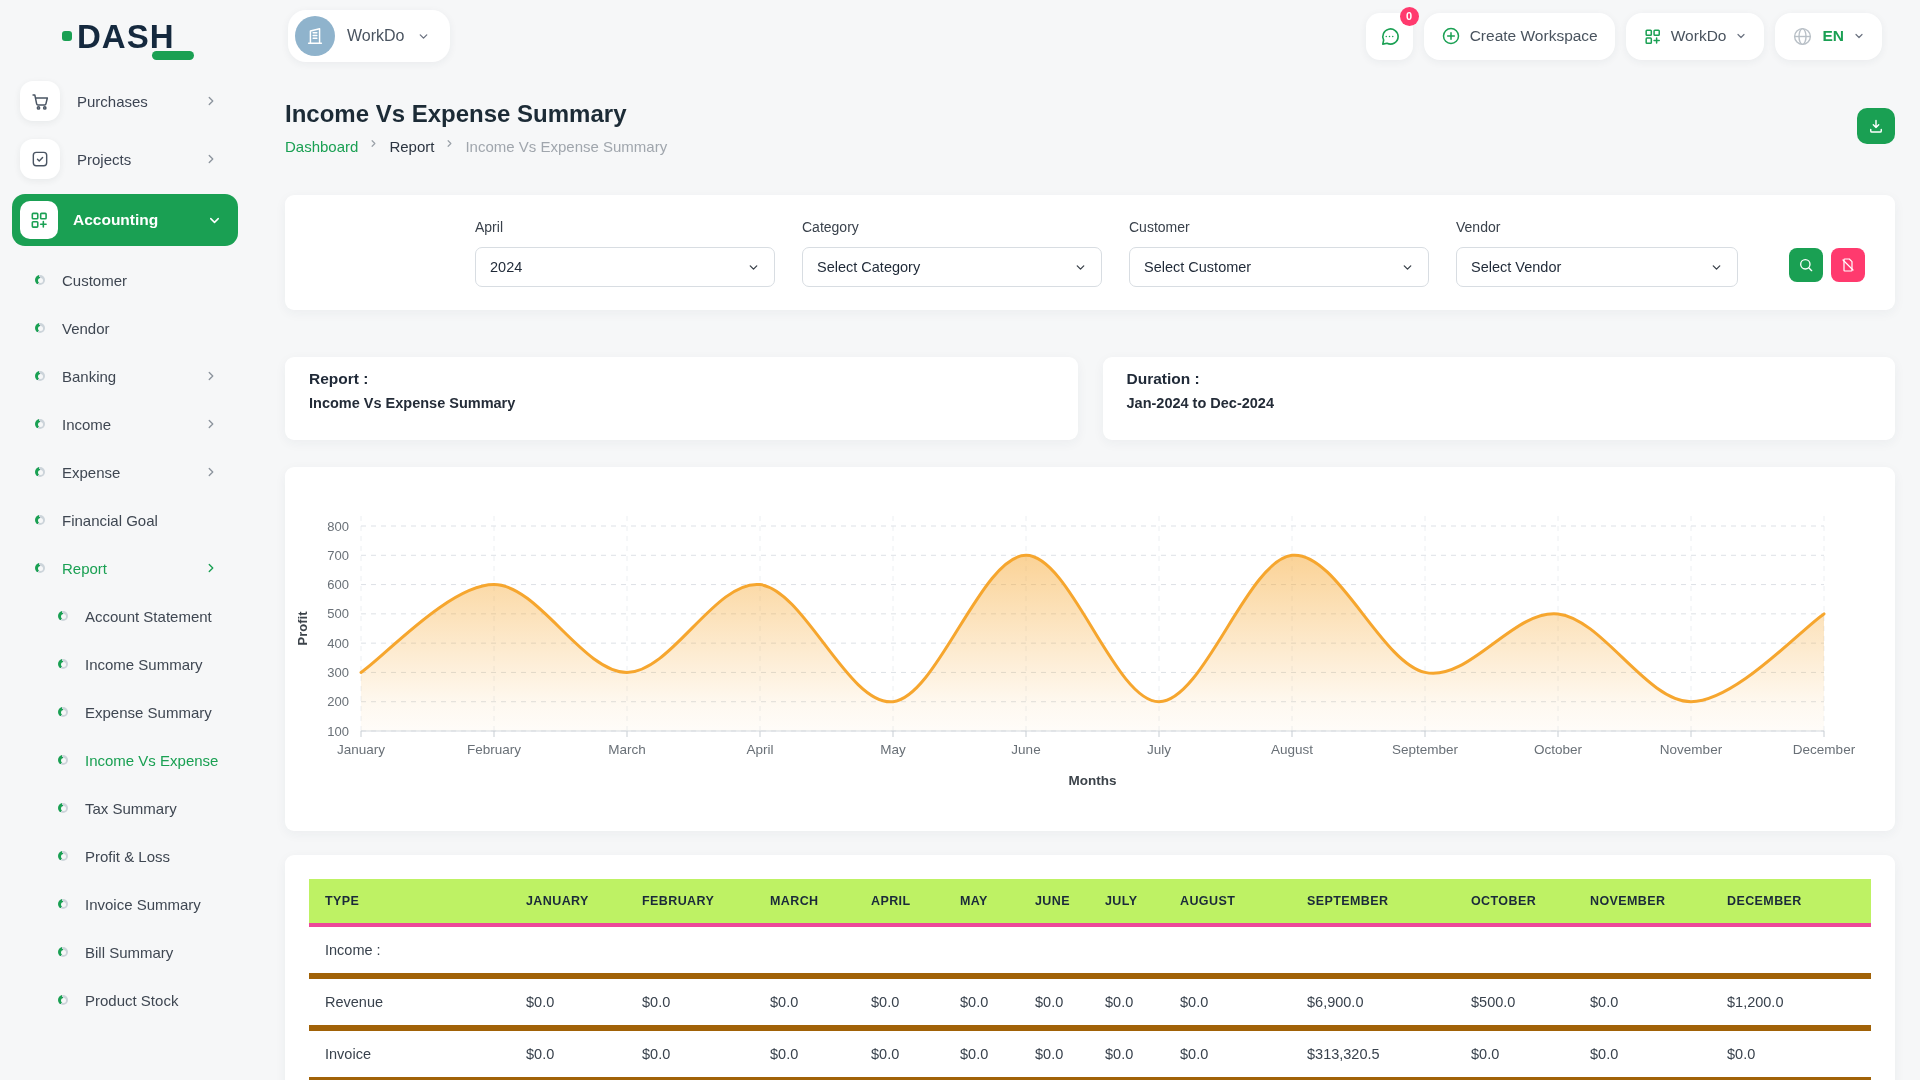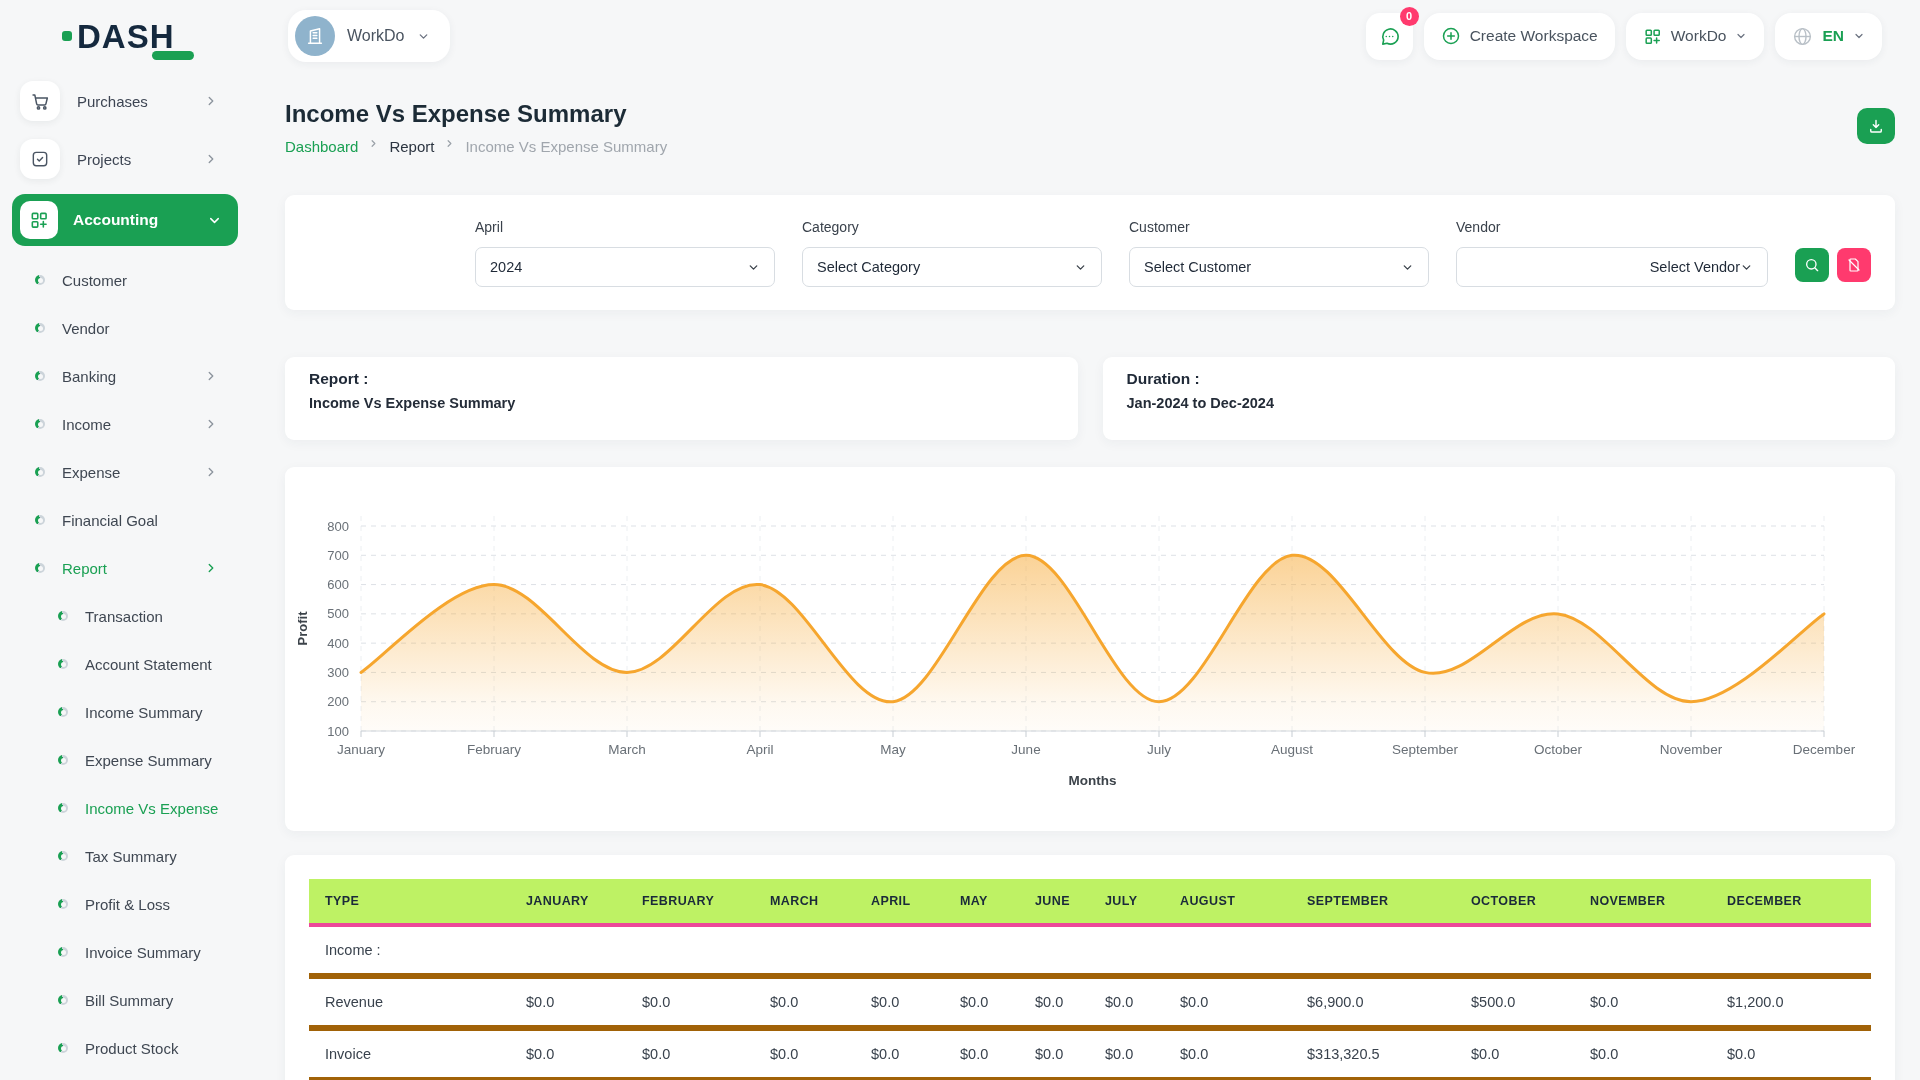--- a/index.html
+++ b/index.html
@@ -75,21 +75,21 @@
 
   .card{ background:#fff; border-radius:9px; box-shadow:0 3px 12px rgba(44,56,74,.05); }
 
   .filter-card{ margin-top:40px; height:115px; display:flex; align-items:flex-start;
     padding:24px 30px 0 190px; gap:27px; }
   .f-field{ display:flex; flex-direction:column; }
   .f-label{ font-size:14px; color:#39414b; margin-bottom:12px; }
   .select{ width:300px; height:40px; border:1px solid #d8dde2; border-radius:7px; background:#fff;
     display:flex; align-items:center; justify-content:space-between; padding:0 14px;
     font-size:14.5px; color:#1f2937; cursor:pointer; }
-  .select.narrow{ width:312px;justify-content:flex-end; }
+  .select.narrow{ width:282px; }
   .select .chev{ color:#394049; display:flex; }
   .filter-actions{ margin-left:auto; display:flex; gap:8px; margin-top:29px; }
   .sq-btn{ width:34px; height:34px; border:none; border-radius:8px; color:#fff;
     display:flex; align-items:center; justify-content:center; cursor:pointer; }
   .sq-btn.green{ background:#1aa053; }
   .sq-btn.pink{ background:#ff3a6e; }
 
   .cards-row{ margin-top:47px; display:flex; gap:25px; }
   .info-card{ flex:1; height:83px; padding:13px 24px; }
   .info-title{ font-size:15.5px; font-weight:700; color:#1f2937; margin-bottom:7px; }
@@ -273,24 +273,20 @@
       <span class="sub-label">Financial Goal</span>
     </div>
     <div class="sub-item active">
       <span class="bullet"></span>
       <span class="sub-label">Report</span>
       <span class="side-chev">
         <svg width="14" height="14" viewBox="0 0 24 24" fill="none" stroke="currentColor" stroke-width="2.3" stroke-linecap="round" stroke-linejoin="round">
           <path d="m9 6 6 6-6 6"></path>
         </svg>
       </span>
-    </div>
-    <div class="sub-item lvl2">
-      <span class="bullet"></span>
-      <span class="sub-label">Transaction</span>
     </div>
     <div class="sub-item lvl2">
       <span class="bullet"></span>
       <span class="sub-label">Account Statement</span>
     </div>
     <div class="sub-item lvl2">
       <span class="bullet"></span>
       <span class="sub-label">Income Summary</span>
     </div>
     <div class="sub-item lvl2">

